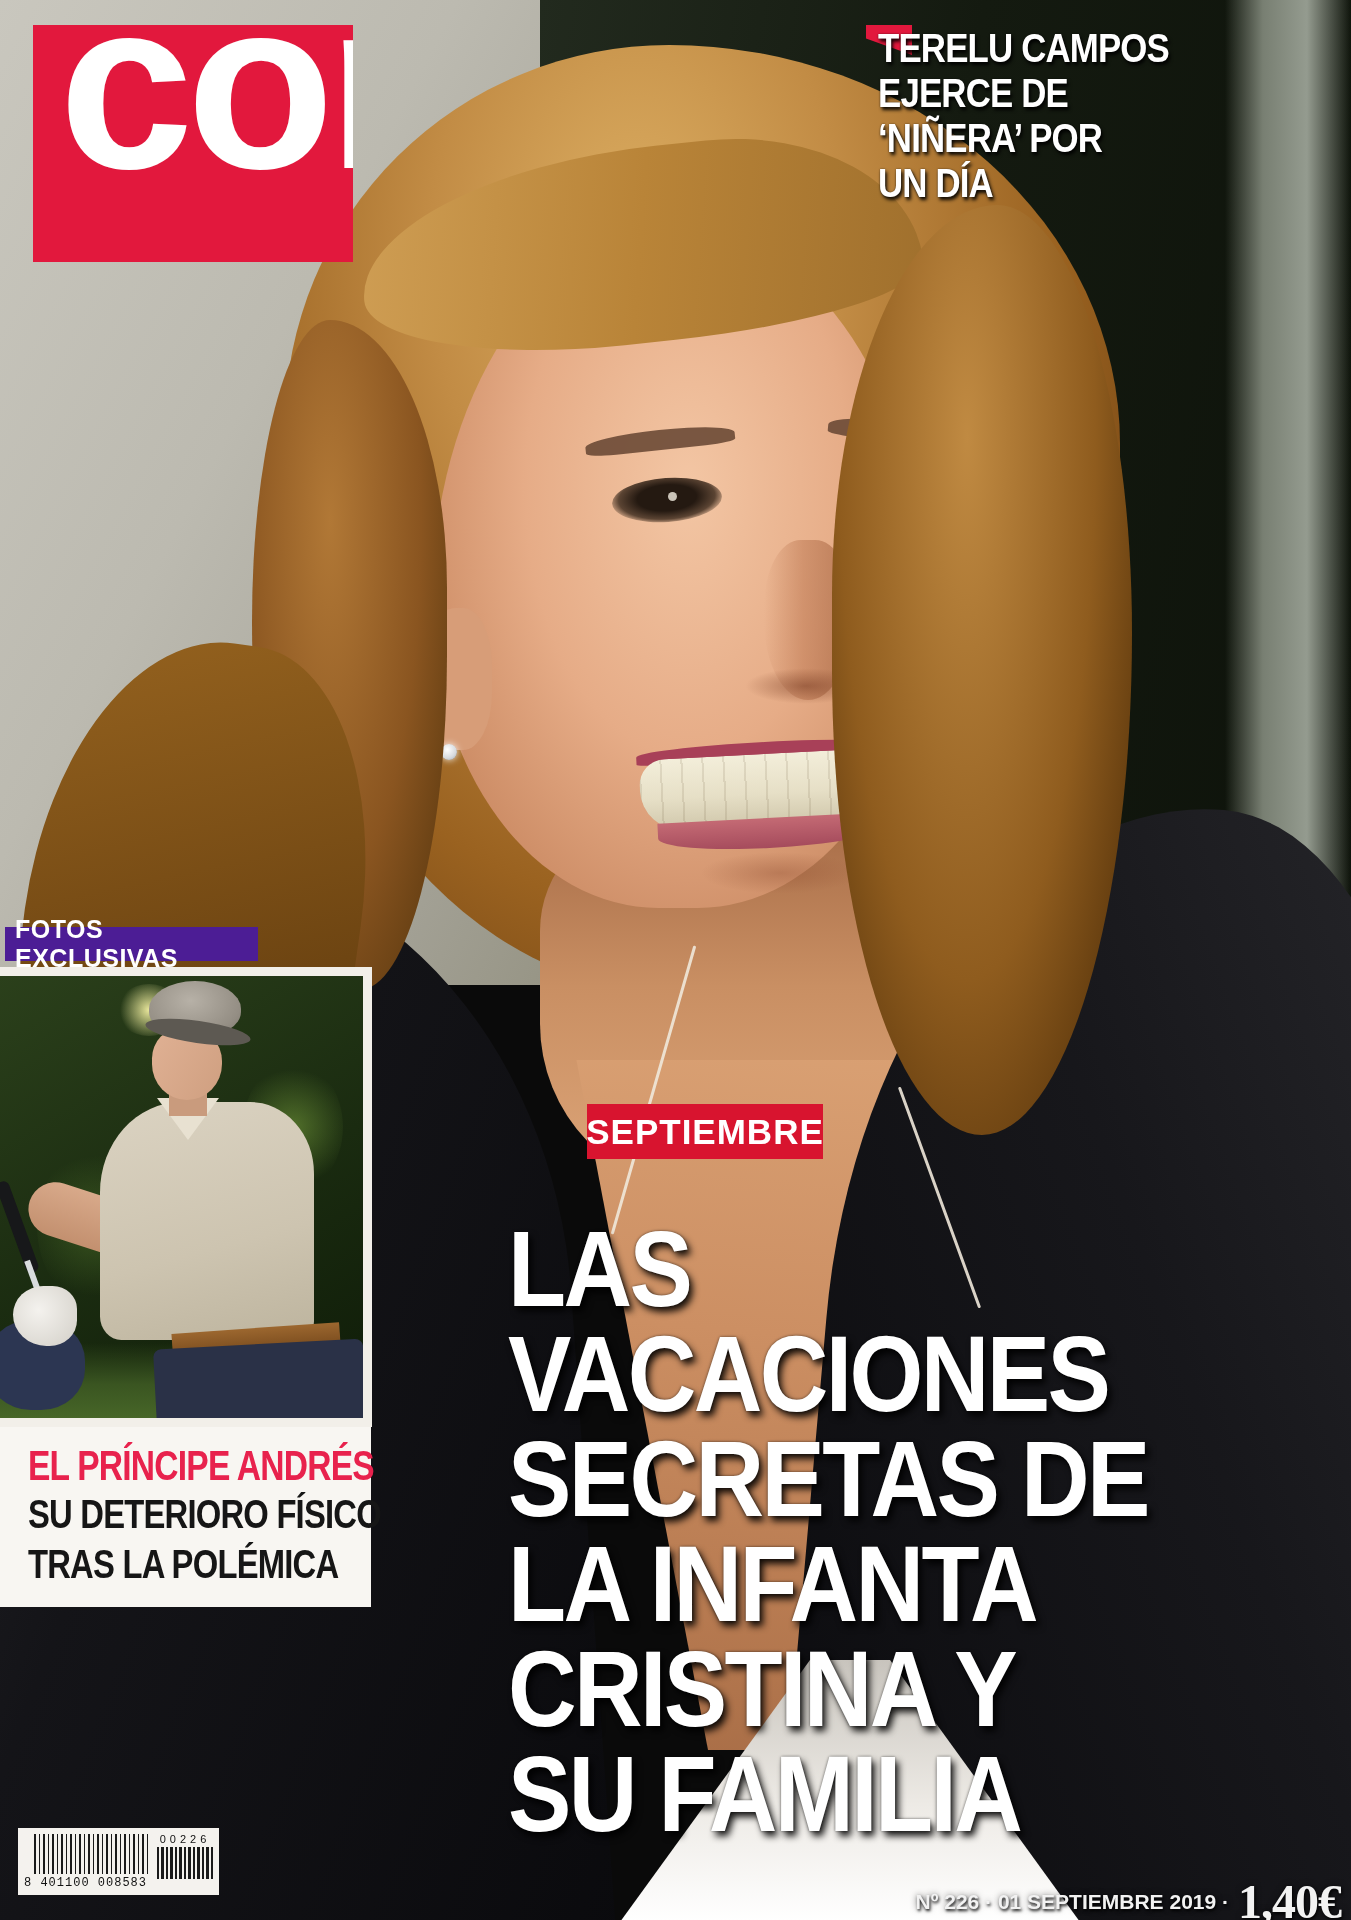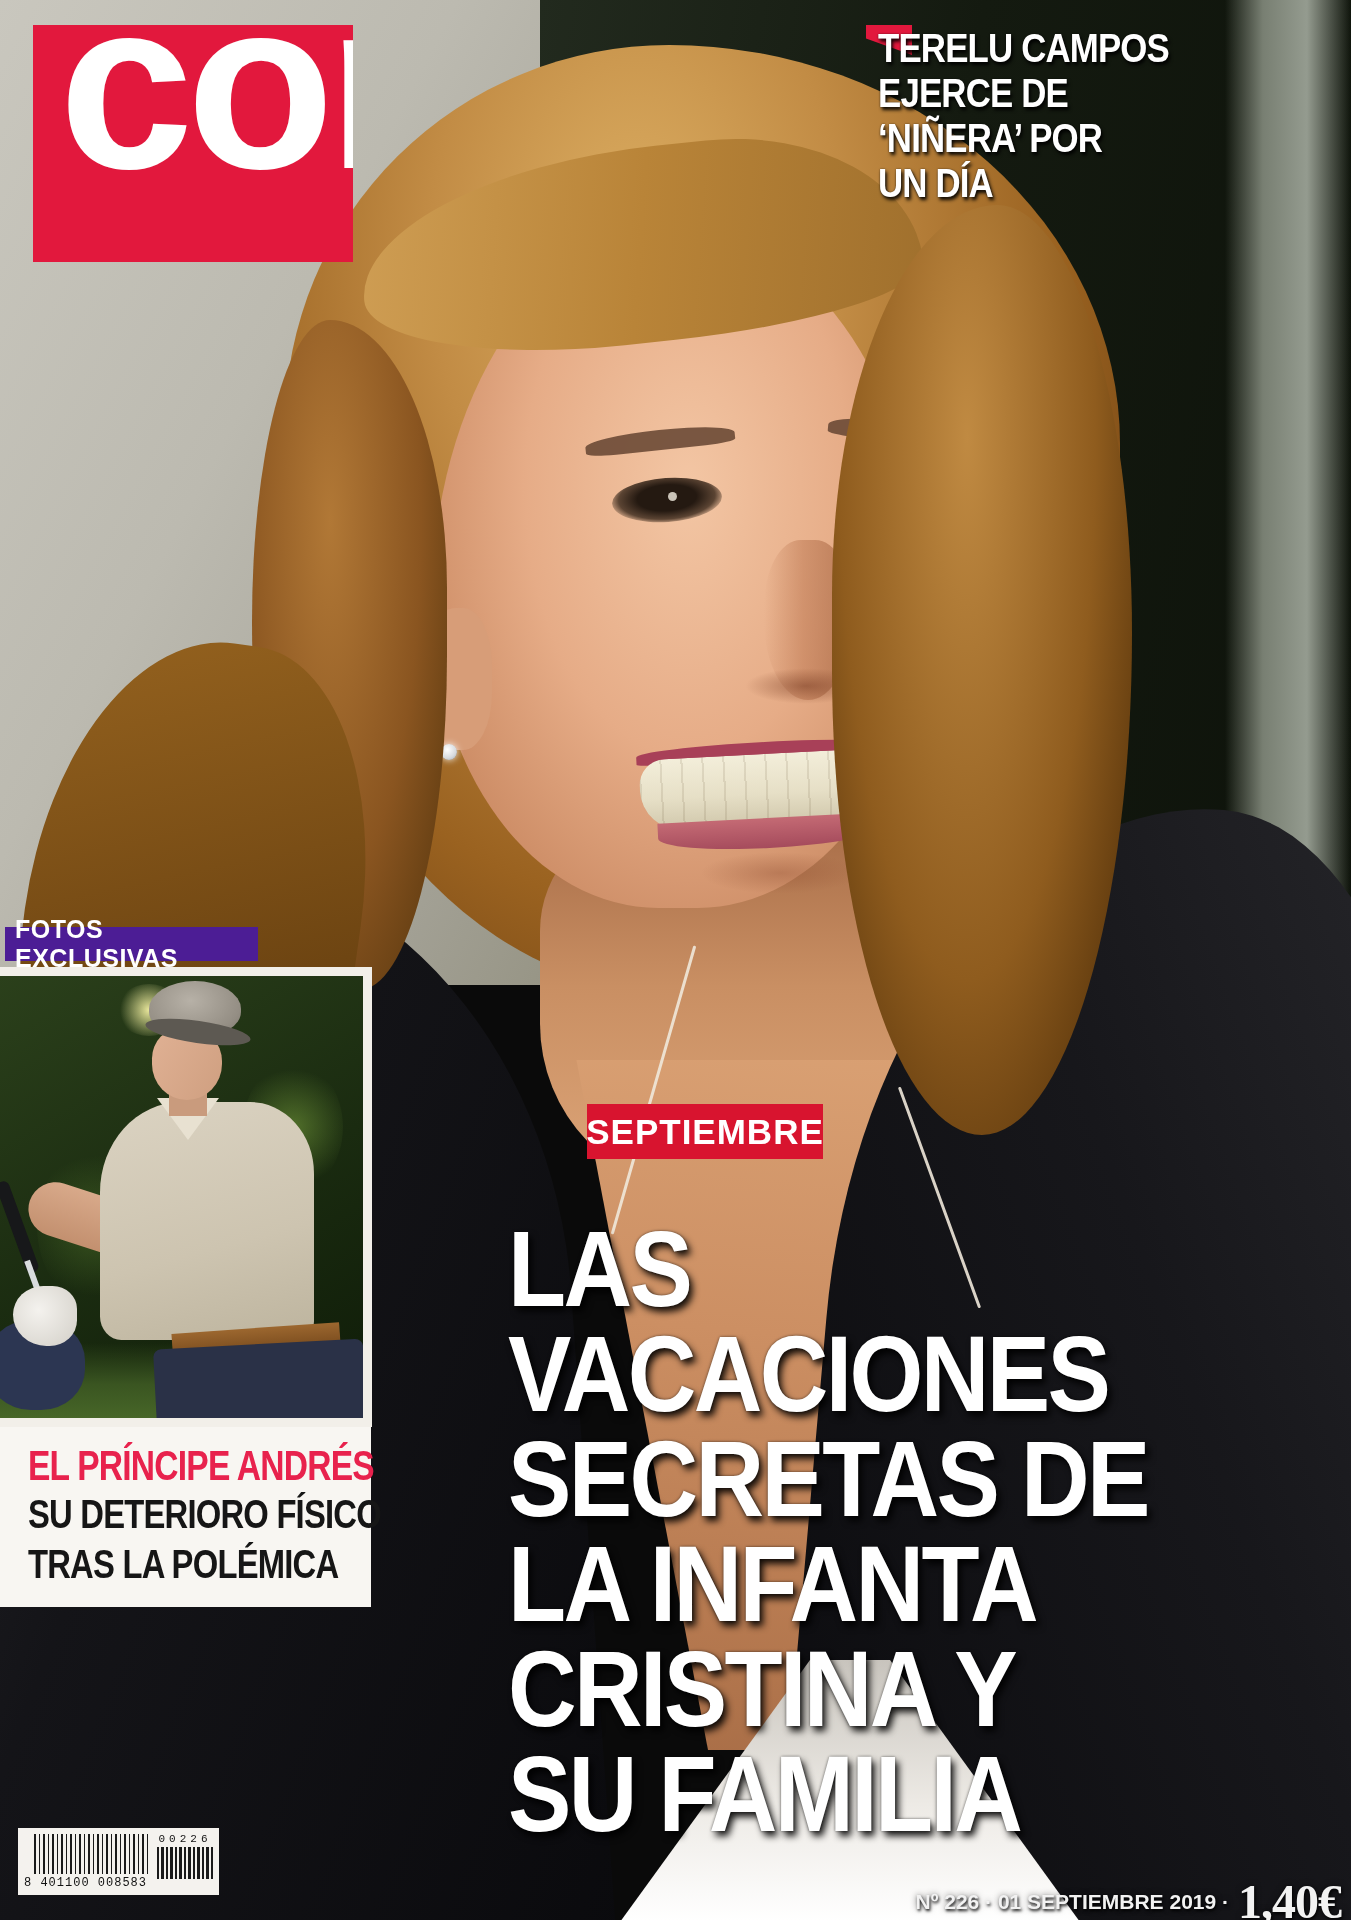--- a/index.html
+++ b/index.html
@@ -158,21 +158,21 @@
 
   
   .barcode{left:18px;top:1828px;width:201px;height:67px;background:#f4f2ee;
     display:flex;padding:5px 6px;box-sizing:border-box;}
   .bc-main{position:relative;width:126px;height:100%;}
   .bc-bars{position:absolute;top:1px;left:10px;right:2px;height:40px;
     background:repeating-linear-gradient(90deg,#1a1a1a 0 2px,rgba(0,0,0,0) 2px 5px,#1a1a1a 5px 6px,rgba(0,0,0,0) 6px 9px);}
   .bc-digits{position:absolute;bottom:0;left:0;width:100%;color:#111;
     font-family:"Liberation Mono",monospace;font-size:12px;letter-spacing:1px;white-space:nowrap;}
   .bc-addon{position:relative;flex:1;margin-left:7px;}
-  .addon-digits{color:#111;font-family:Liberation Mono, monospace;font-size:11px;
+  .addon-digits{color:#111;font-family:Liberation Sans, sans-serif;font-size:11px;
     letter-spacing:4px;text-align:center;}
   .addon-bars{height:32px;margin-top:2px;
     background:repeating-linear-gradient(90deg,#1a1a1a 0 2px,rgba(0,0,0,0) 2px 4px,#1a1a1a 4px 7px,rgba(0,0,0,0) 7px 9px);}
 
   
   .footer{right:10px;top:1874px;display:flex;align-items:center;gap:9px;
     color:#f2f2f2;font-weight:bold;white-space:nowrap;
     text-shadow:1px 2px 3px rgba(0,0,0,.85),0 0 6px rgba(0,0,0,.5);}
   .footer .small{font-size:21px;letter-spacing:0;}
   .footer .price{font-size:48px;letter-spacing:-1px;font-family:Liberation Serif, serif;}

